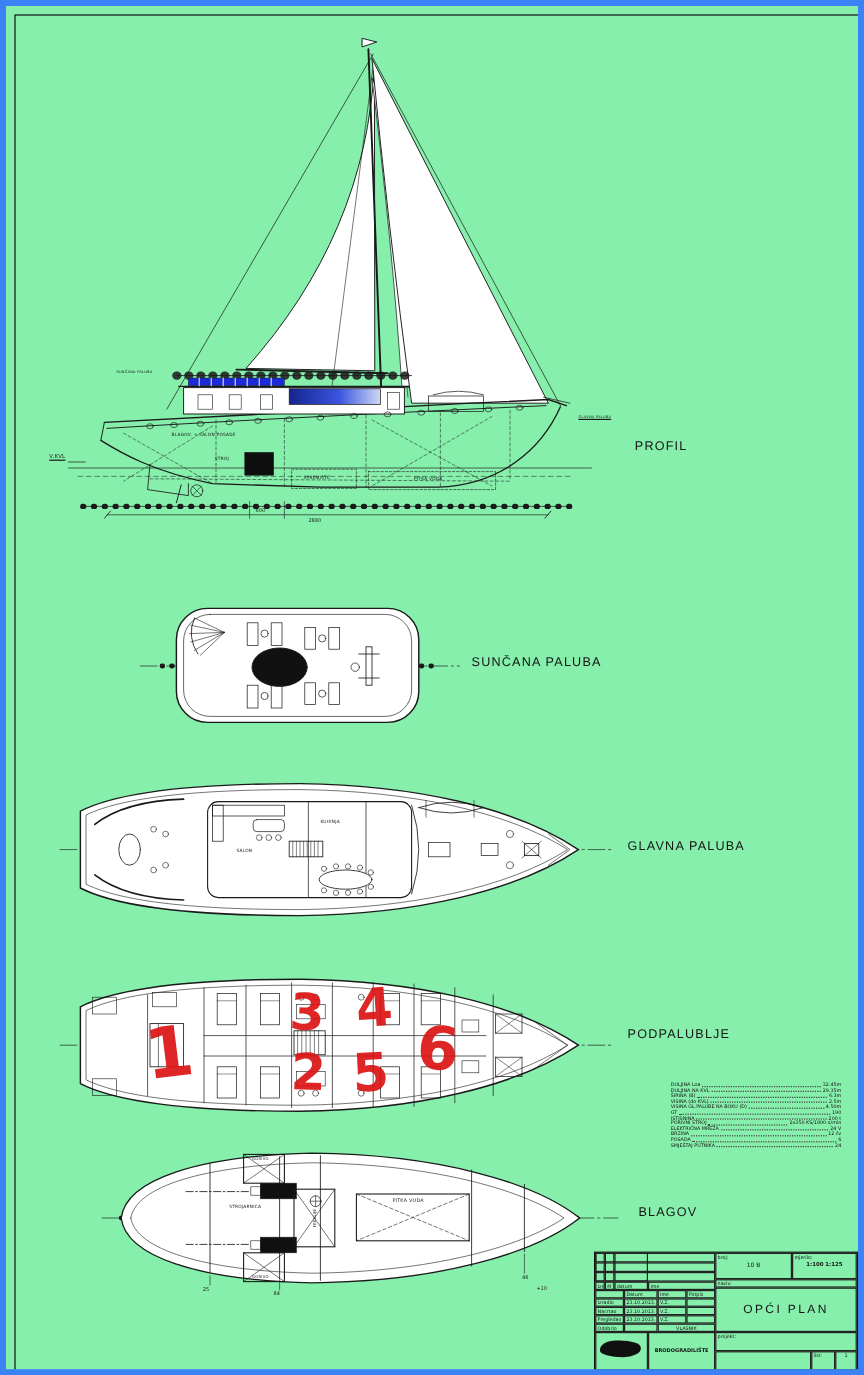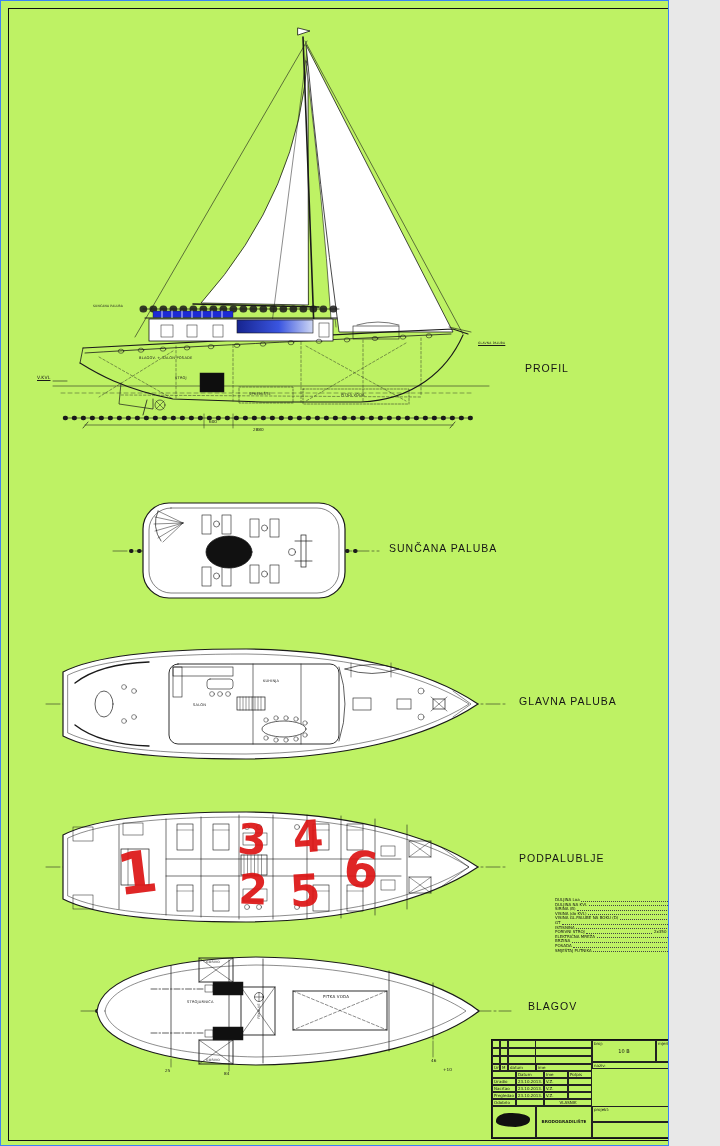--- a/index.html
+++ b/index.html
@@ -1,16 +1,16 @@
 <!DOCTYPE html>
 <html><head>
 <meta charset="utf-8">
 <style>
   html,body{margin:0;padding:0;background:#e8e8e8;}
-  .page{position:relative;width:669px;height:1146px;background:#bef264;border:1px solid #3b82f6;box-sizing:border-box;overflow:hidden;
+  .page{position:relative;width:720px;height:1146px;background:#86efac;border:5px solid #3b82f6;box-sizing:border-box;overflow:hidden;
         font-family:"DejaVu Sans",sans-serif;color:#141414;}
   .frame{position:absolute;left:7px;top:7px;width:703px;height:1131px;border:1.4px solid #111;}
   svg{position:absolute;left:0;top:0;}
   .lbl{position:absolute;font-family:"Liberation Sans","DejaVu Sans",sans-serif;font-size:10.5px;letter-spacing:1px;color:#151515;white-space:nowrap;}
   .t{position:absolute;font-size:3.6px;letter-spacing:.2px;color:#1a1a1a;white-space:nowrap;}
   .t.u{text-decoration:underline;}
   .dim{position:absolute;font-size:4.2px;color:#1a1a1a;white-space:nowrap;}
   .rednum{position:absolute;transform:translate(-50%,-50%);font-family:"DejaVu Sans",sans-serif;font-weight:bold;color:#dd1414;line-height:1;opacity:.92;}
   
   .spec{position:absolute;left:554px;top:897px;width:142px;}
@@ -495,18 +495,19 @@
 
     <div class="c" style="left:100px;top:0;width:64px;height:22px;">
       <span>broj:</span><br>
       <span style="display:block;text-align:center;font-size:5px;margin-top:3px;">10 B</span>
     </div>
     <div class="c" style="left:164px;top:0;width:54px;height:22px;">
       <span>mjerilo:</span><br>
       <span style="display:block;text-align:center;font-weight:bold;font-size:4.5px;margin-top:2px;">1:100 1:125</span>
     </div>
     <div class="c" style="left:100px;top:22px;width:118px;height:7px;">naziv:</div>
+    <div class="c big" style="left:100px;top:29px;width:118px;height:37px;">OPĆI PLAN</div>
     <div class="c" style="left:100px;top:66px;width:118px;height:16px;">projekt:</div>
     <div class="c" style="left:100px;top:82px;width:80px;height:16px;"></div>
     <div class="c" style="left:180px;top:82px;width:20px;height:16px;">list:</div>
     <div class="c" style="left:200px;top:82px;width:18px;height:16px;text-align:center;">1</div>
   </div>
 </div>
 
 </body></html>

